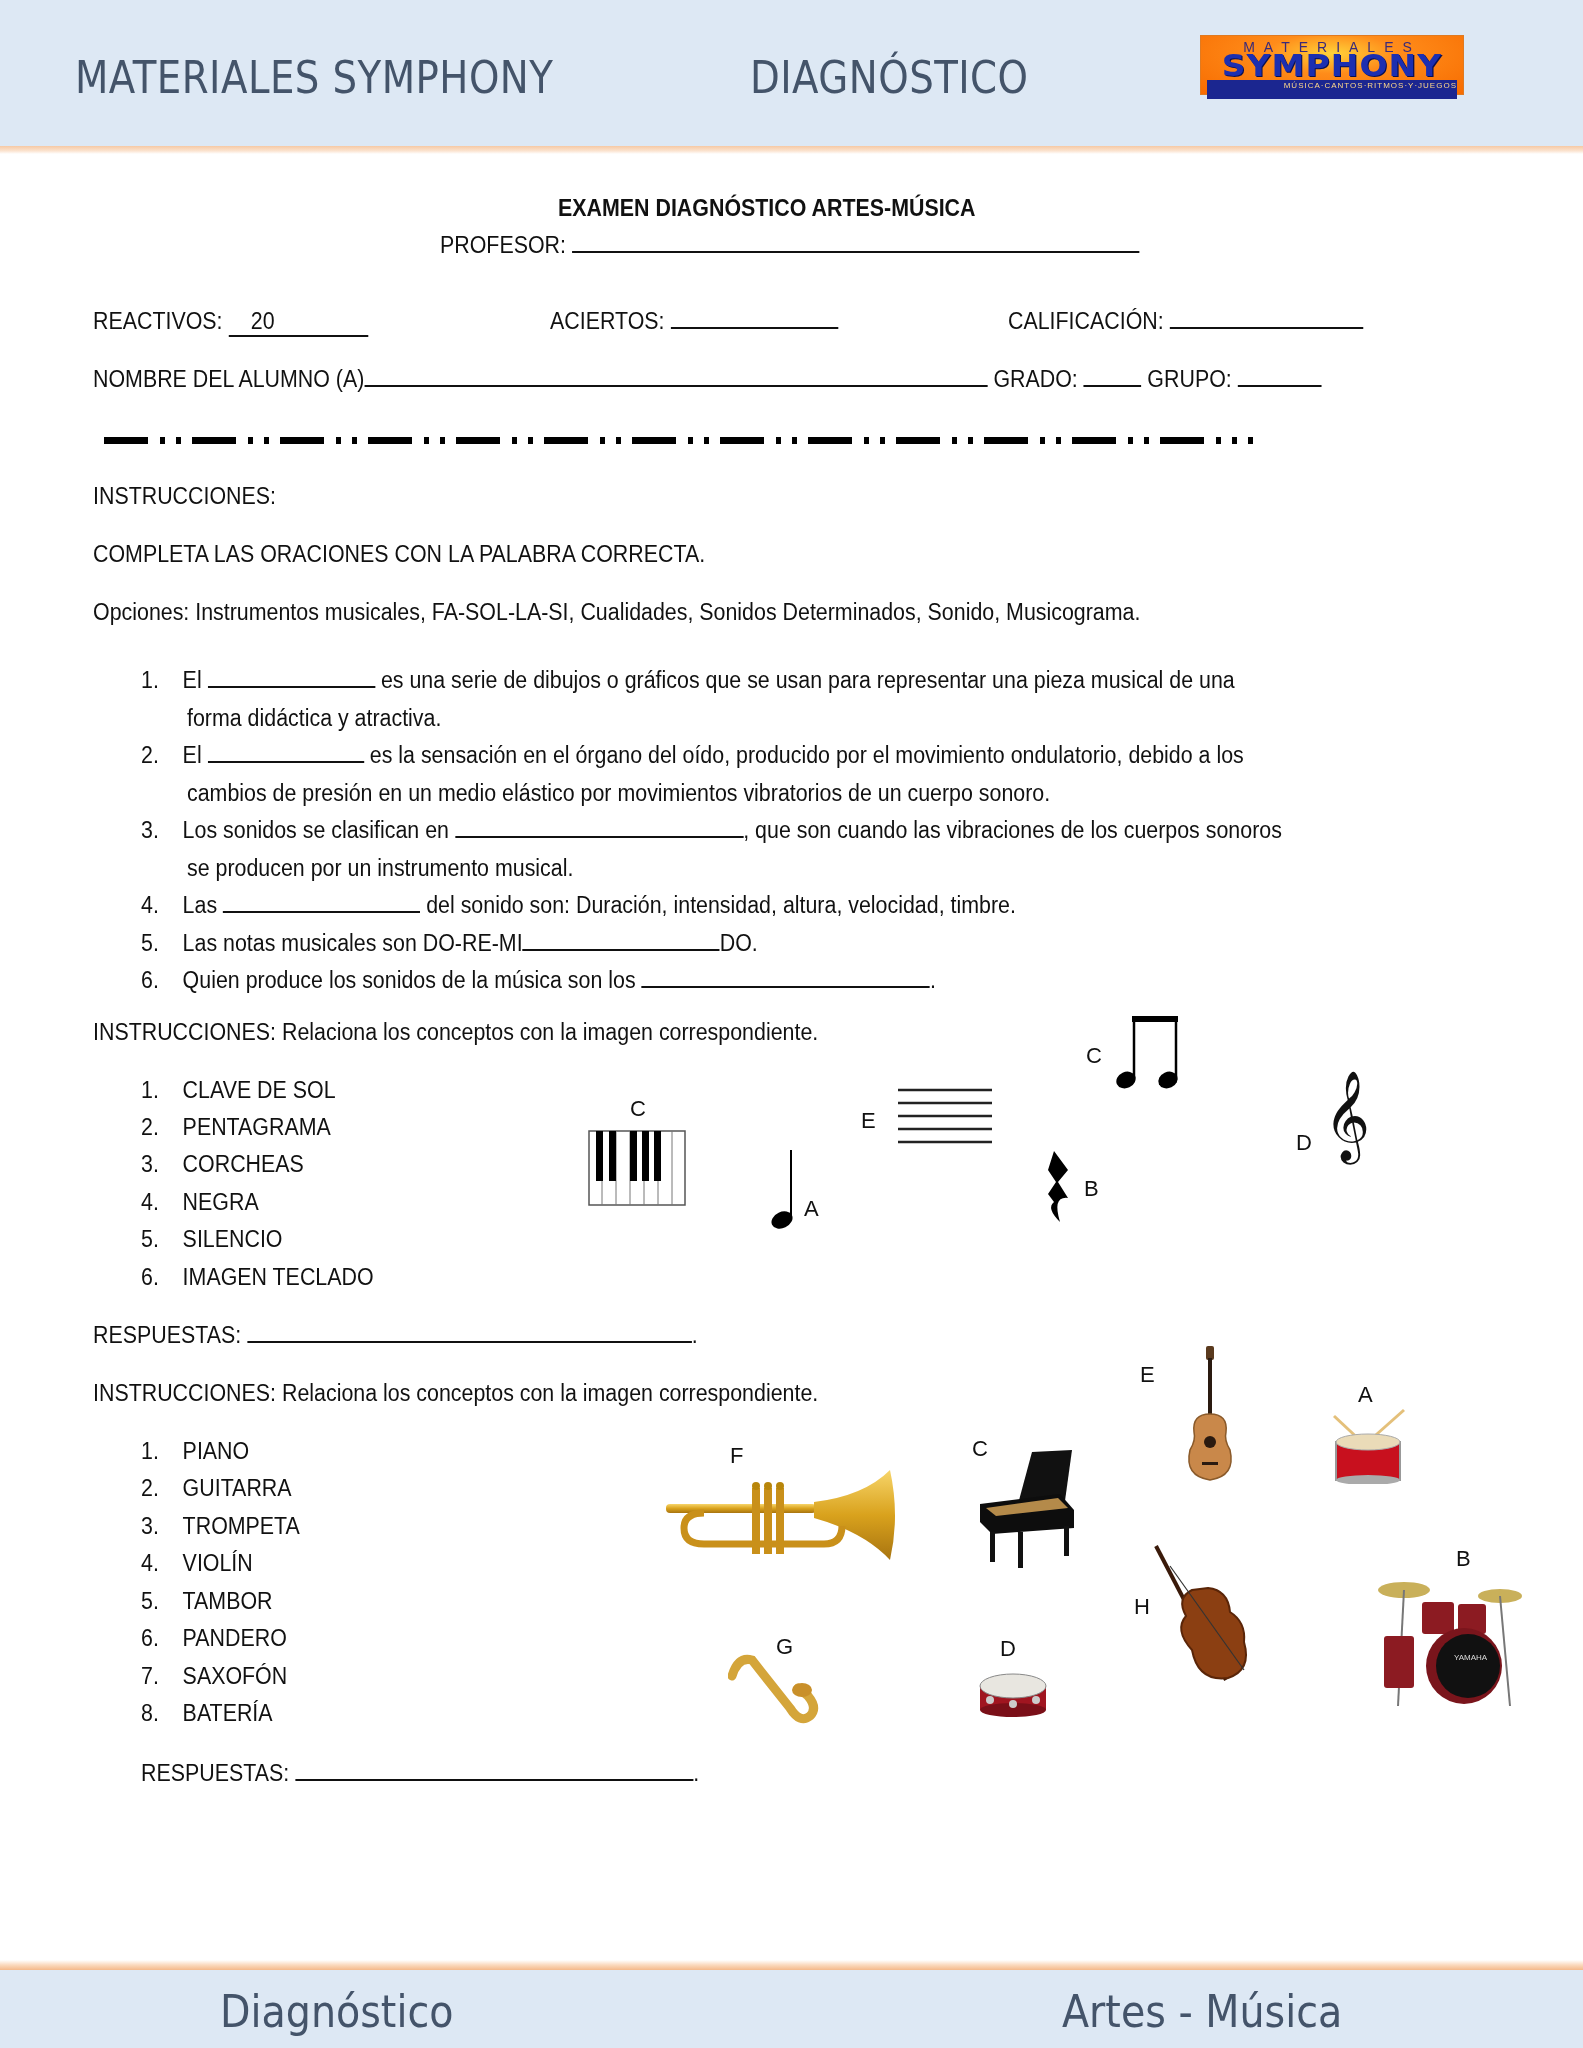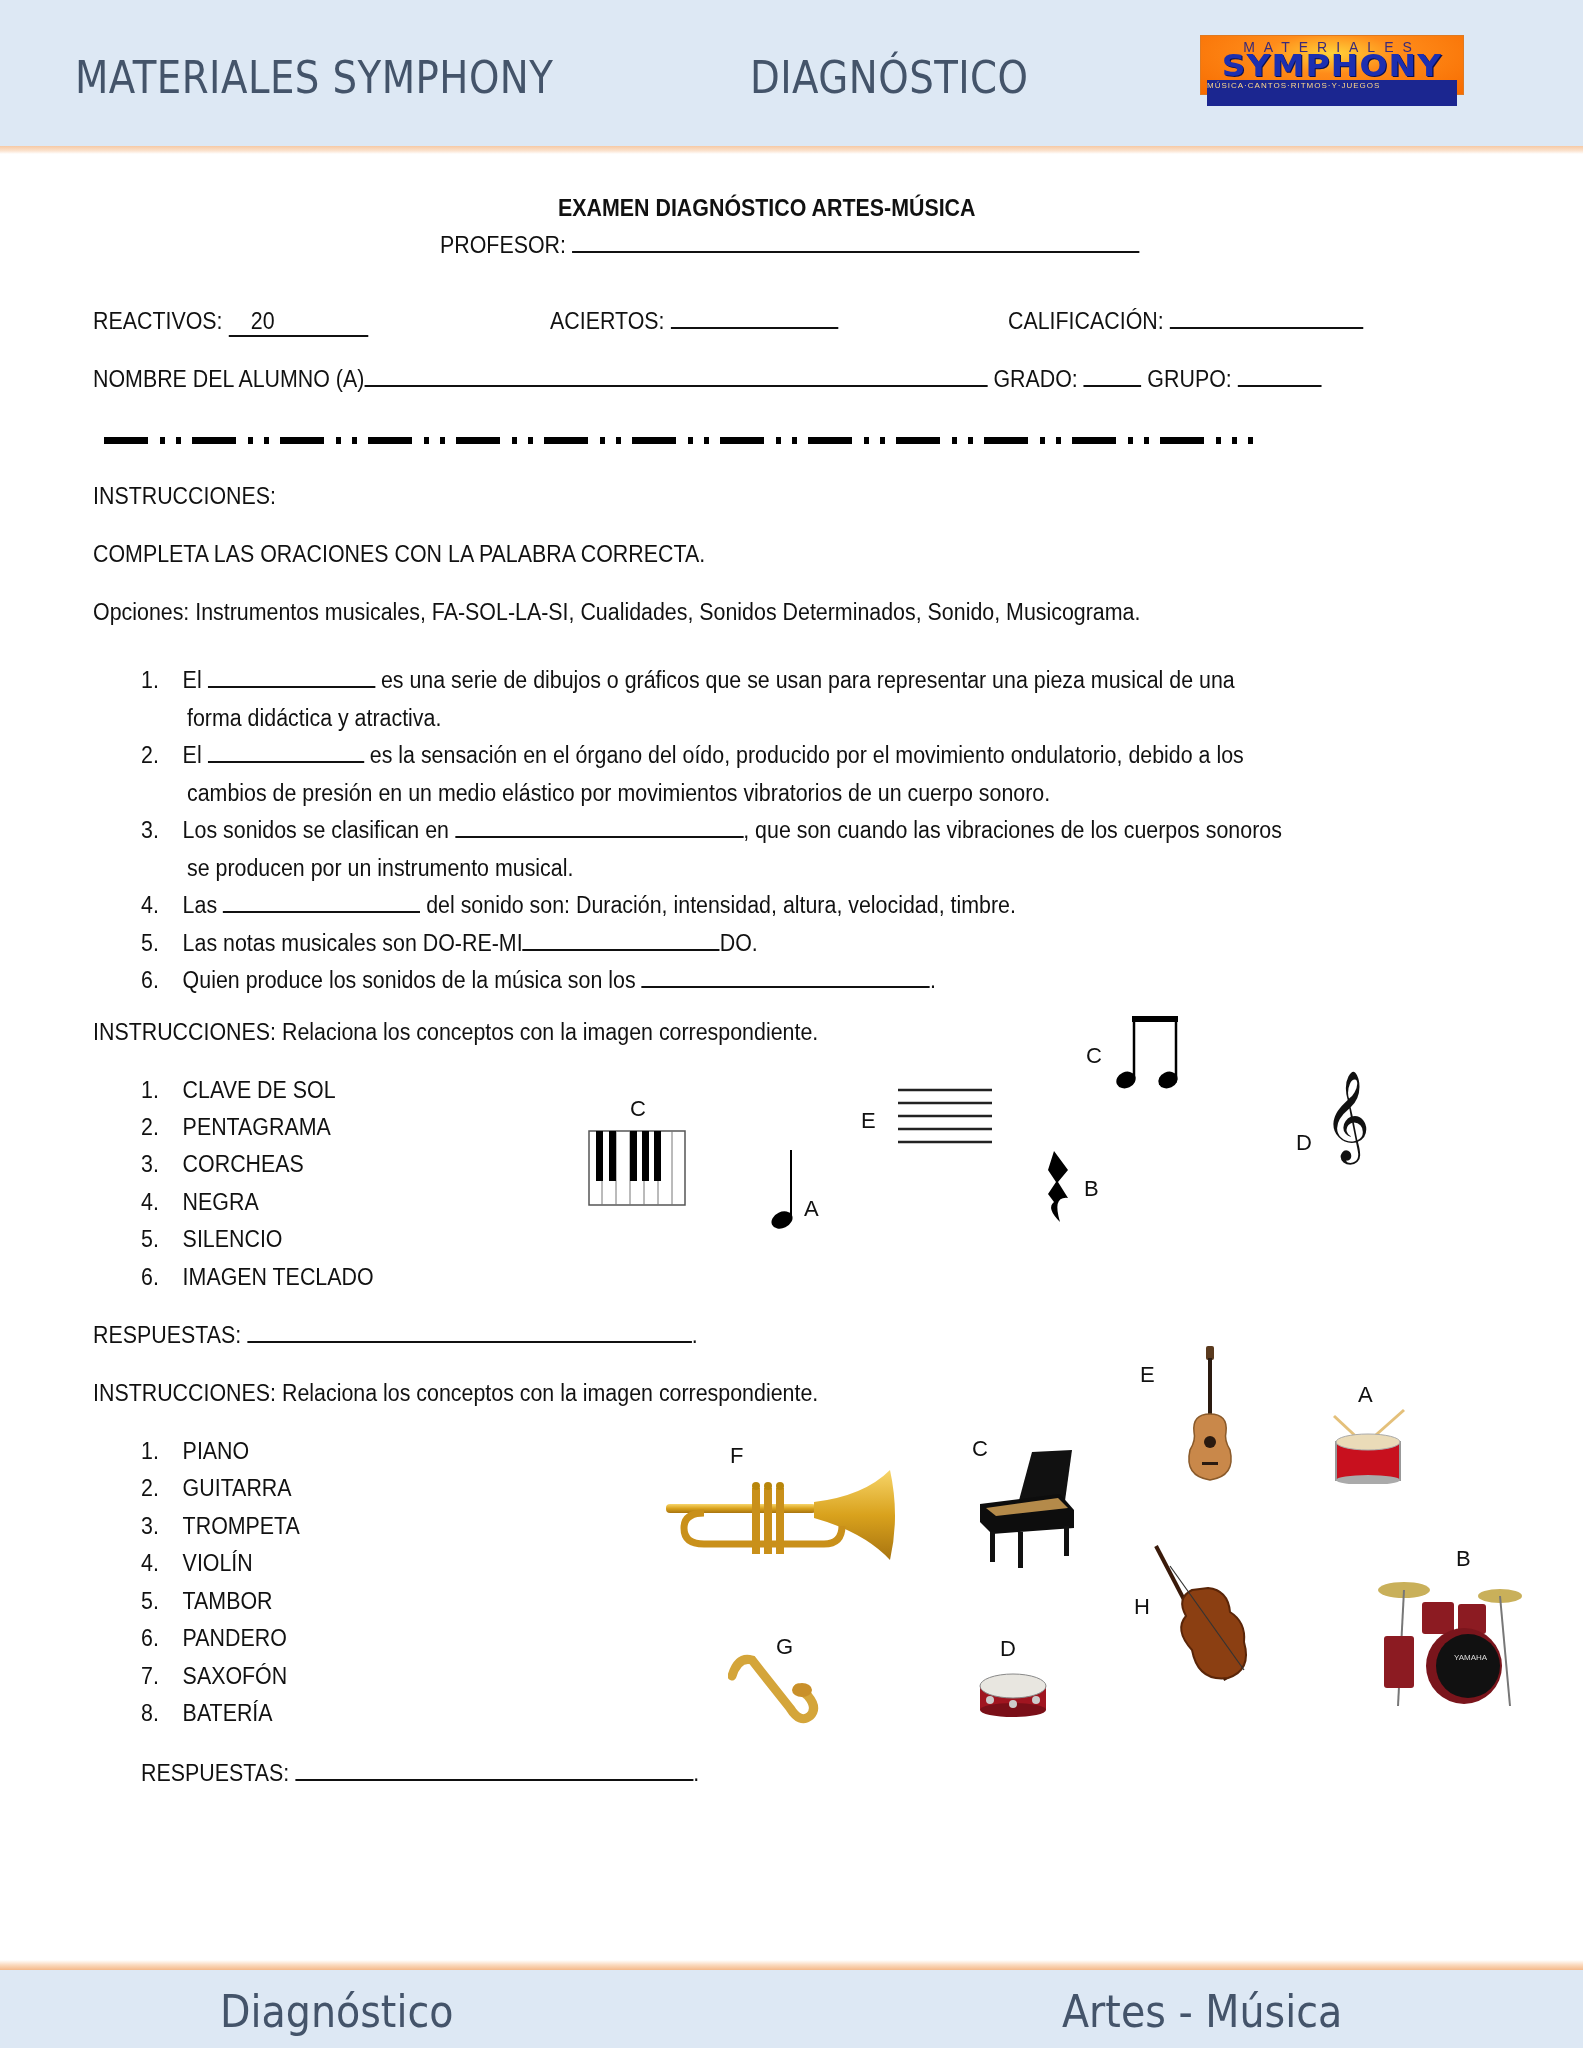--- a/index.html
+++ b/index.html
@@ -9,21 +9,21 @@
   .header { position: absolute; left: 0; top: 0; width: 1583px; height: 146px; background: #dde8f4; }
   .header-band { position: absolute; left: 0; top: 146px; width: 1583px; height: 8px;
     background: linear-gradient(#f6c9a4, #fbe3cf 60%, #ffffff); }
   .header-title { position: absolute; top: 52px; font-size: 44px; color: #44546a; letter-spacing: 0.5px;
     font-family: "DejaVu Sans", sans-serif; font-weight: normal; transform: scaleX(0.88); transform-origin: left top; }
   .logo { position: absolute; left: 1200px; top: 35px; width: 264px; height: 60px; background: radial-gradient(ellipse at 50% 30%, #ffd23a 0%, #ff8c1a 35%, #f76b00 100%);
     border: 1px solid #e07a20; }
   .logo .top { position: absolute; left: 0; top: 3px; width: 100%; text-align: center; font-size: 14px; letter-spacing: 9px; color: #3a2a7a; font-weight: normal; }
   .logo .mid { position: absolute; left: 0; top: 12px; width: 100%; text-align: center; font-size: 30px; font-weight: bold; color: #1c2fb0;
     font-family: "DejaVu Sans", sans-serif; letter-spacing: 1px; transform: scaleX(1.1); text-shadow: 1px 1px 0 #0a0f50; }
-  .logo .bot { position: absolute; left: 6px; right: 6px; top: 44px; height: 26px; background: #1b2690; color: #ffd98a; font-size: 8px; text-align: left; line-height: 11px; letter-spacing: 1px; }
+  .logo .bot { position: absolute; left: 6px; right: 6px; top: 44px; height: 19px; background: #1b2690; color: #ffd98a; font-size: 8px; text-align: right; line-height: 11px; letter-spacing: 1px; }
 
   .footer-band { position: absolute; left: 0; top: 1960px; width: 1583px; height: 10px;
     background: linear-gradient(#ffffff, #fbd9bd 50%, #f4b98a); }
   .footer { position: absolute; left: 0; top: 1970px; width: 1583px; height: 78px; background: #dde8f4; }
   .footer-text { position: absolute; top: 1986px; font-size: 44px; color: #44546a; font-family: "DejaVu Sans", sans-serif; transform: scaleX(0.9); transform-origin: left top; }
 
   .t { position: absolute; font-size: 23px; white-space: nowrap; color: #111; font-family: "Liberation Sans", sans-serif;
     transform: scaleX(0.93); transform-origin: left top; }
   .bold { font-weight: bold; }
   .blank { display: inline-block; border-bottom: 2px solid #111; height: 20px; vertical-align: baseline; }

